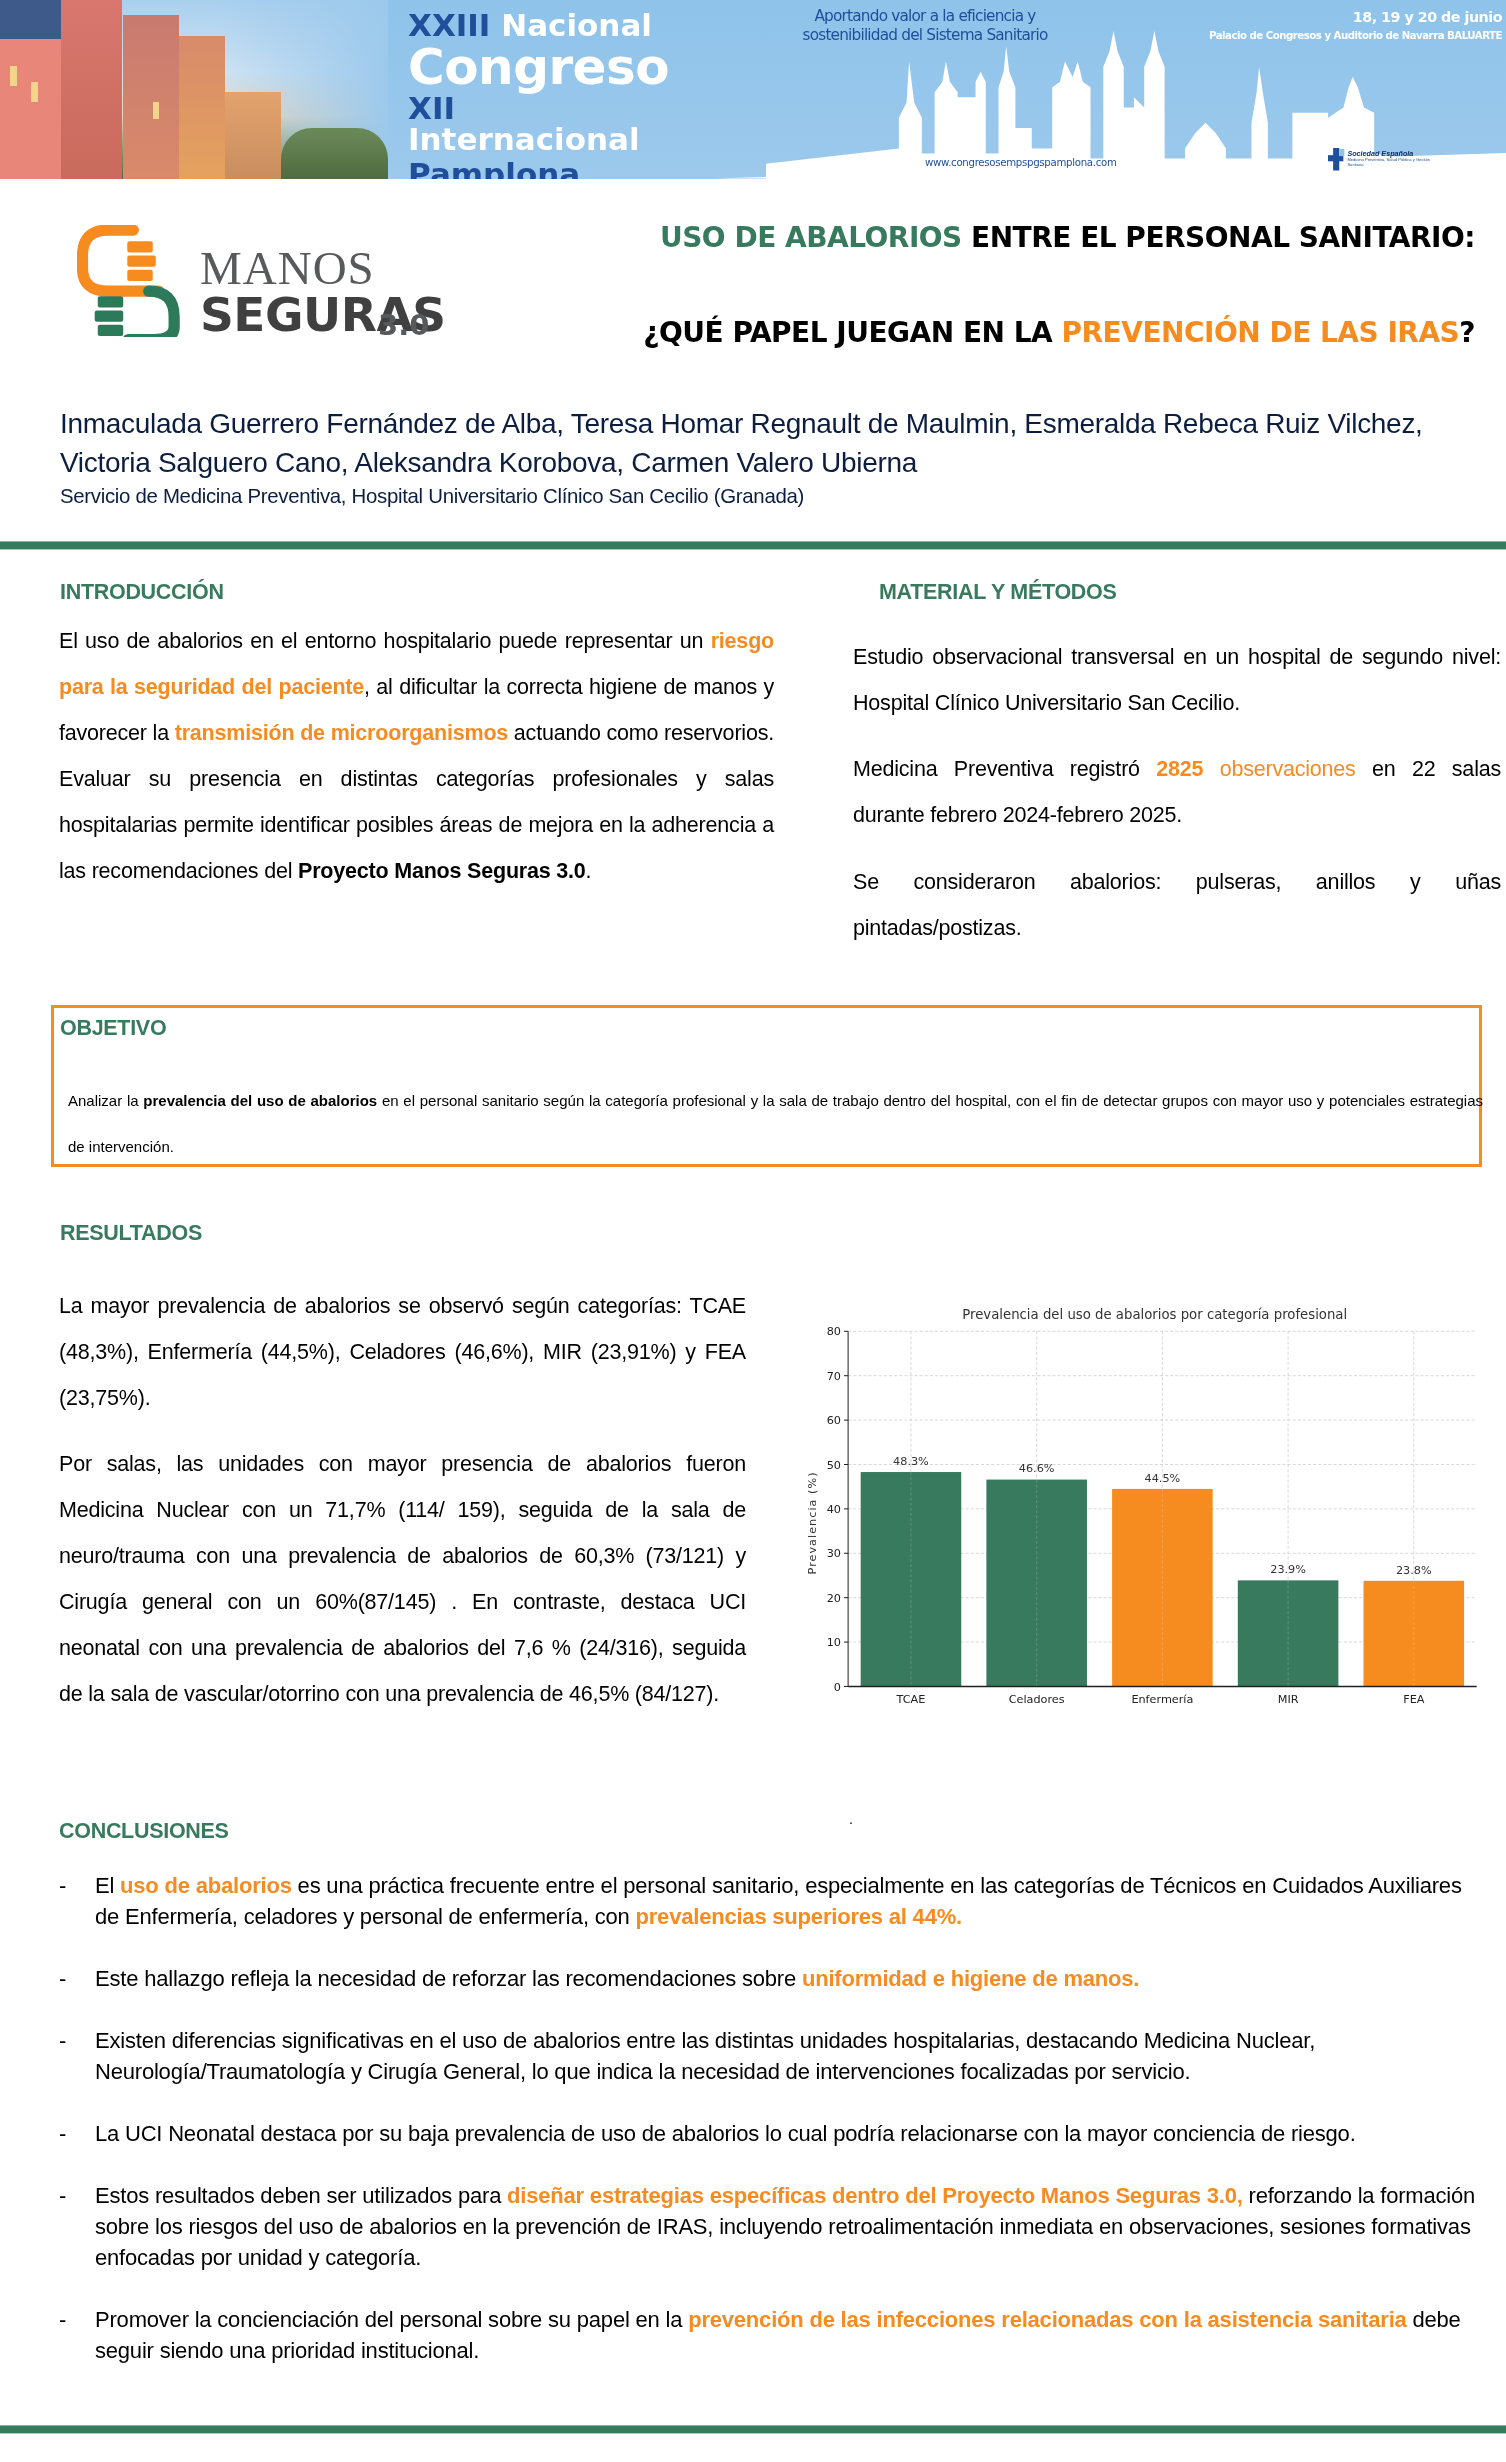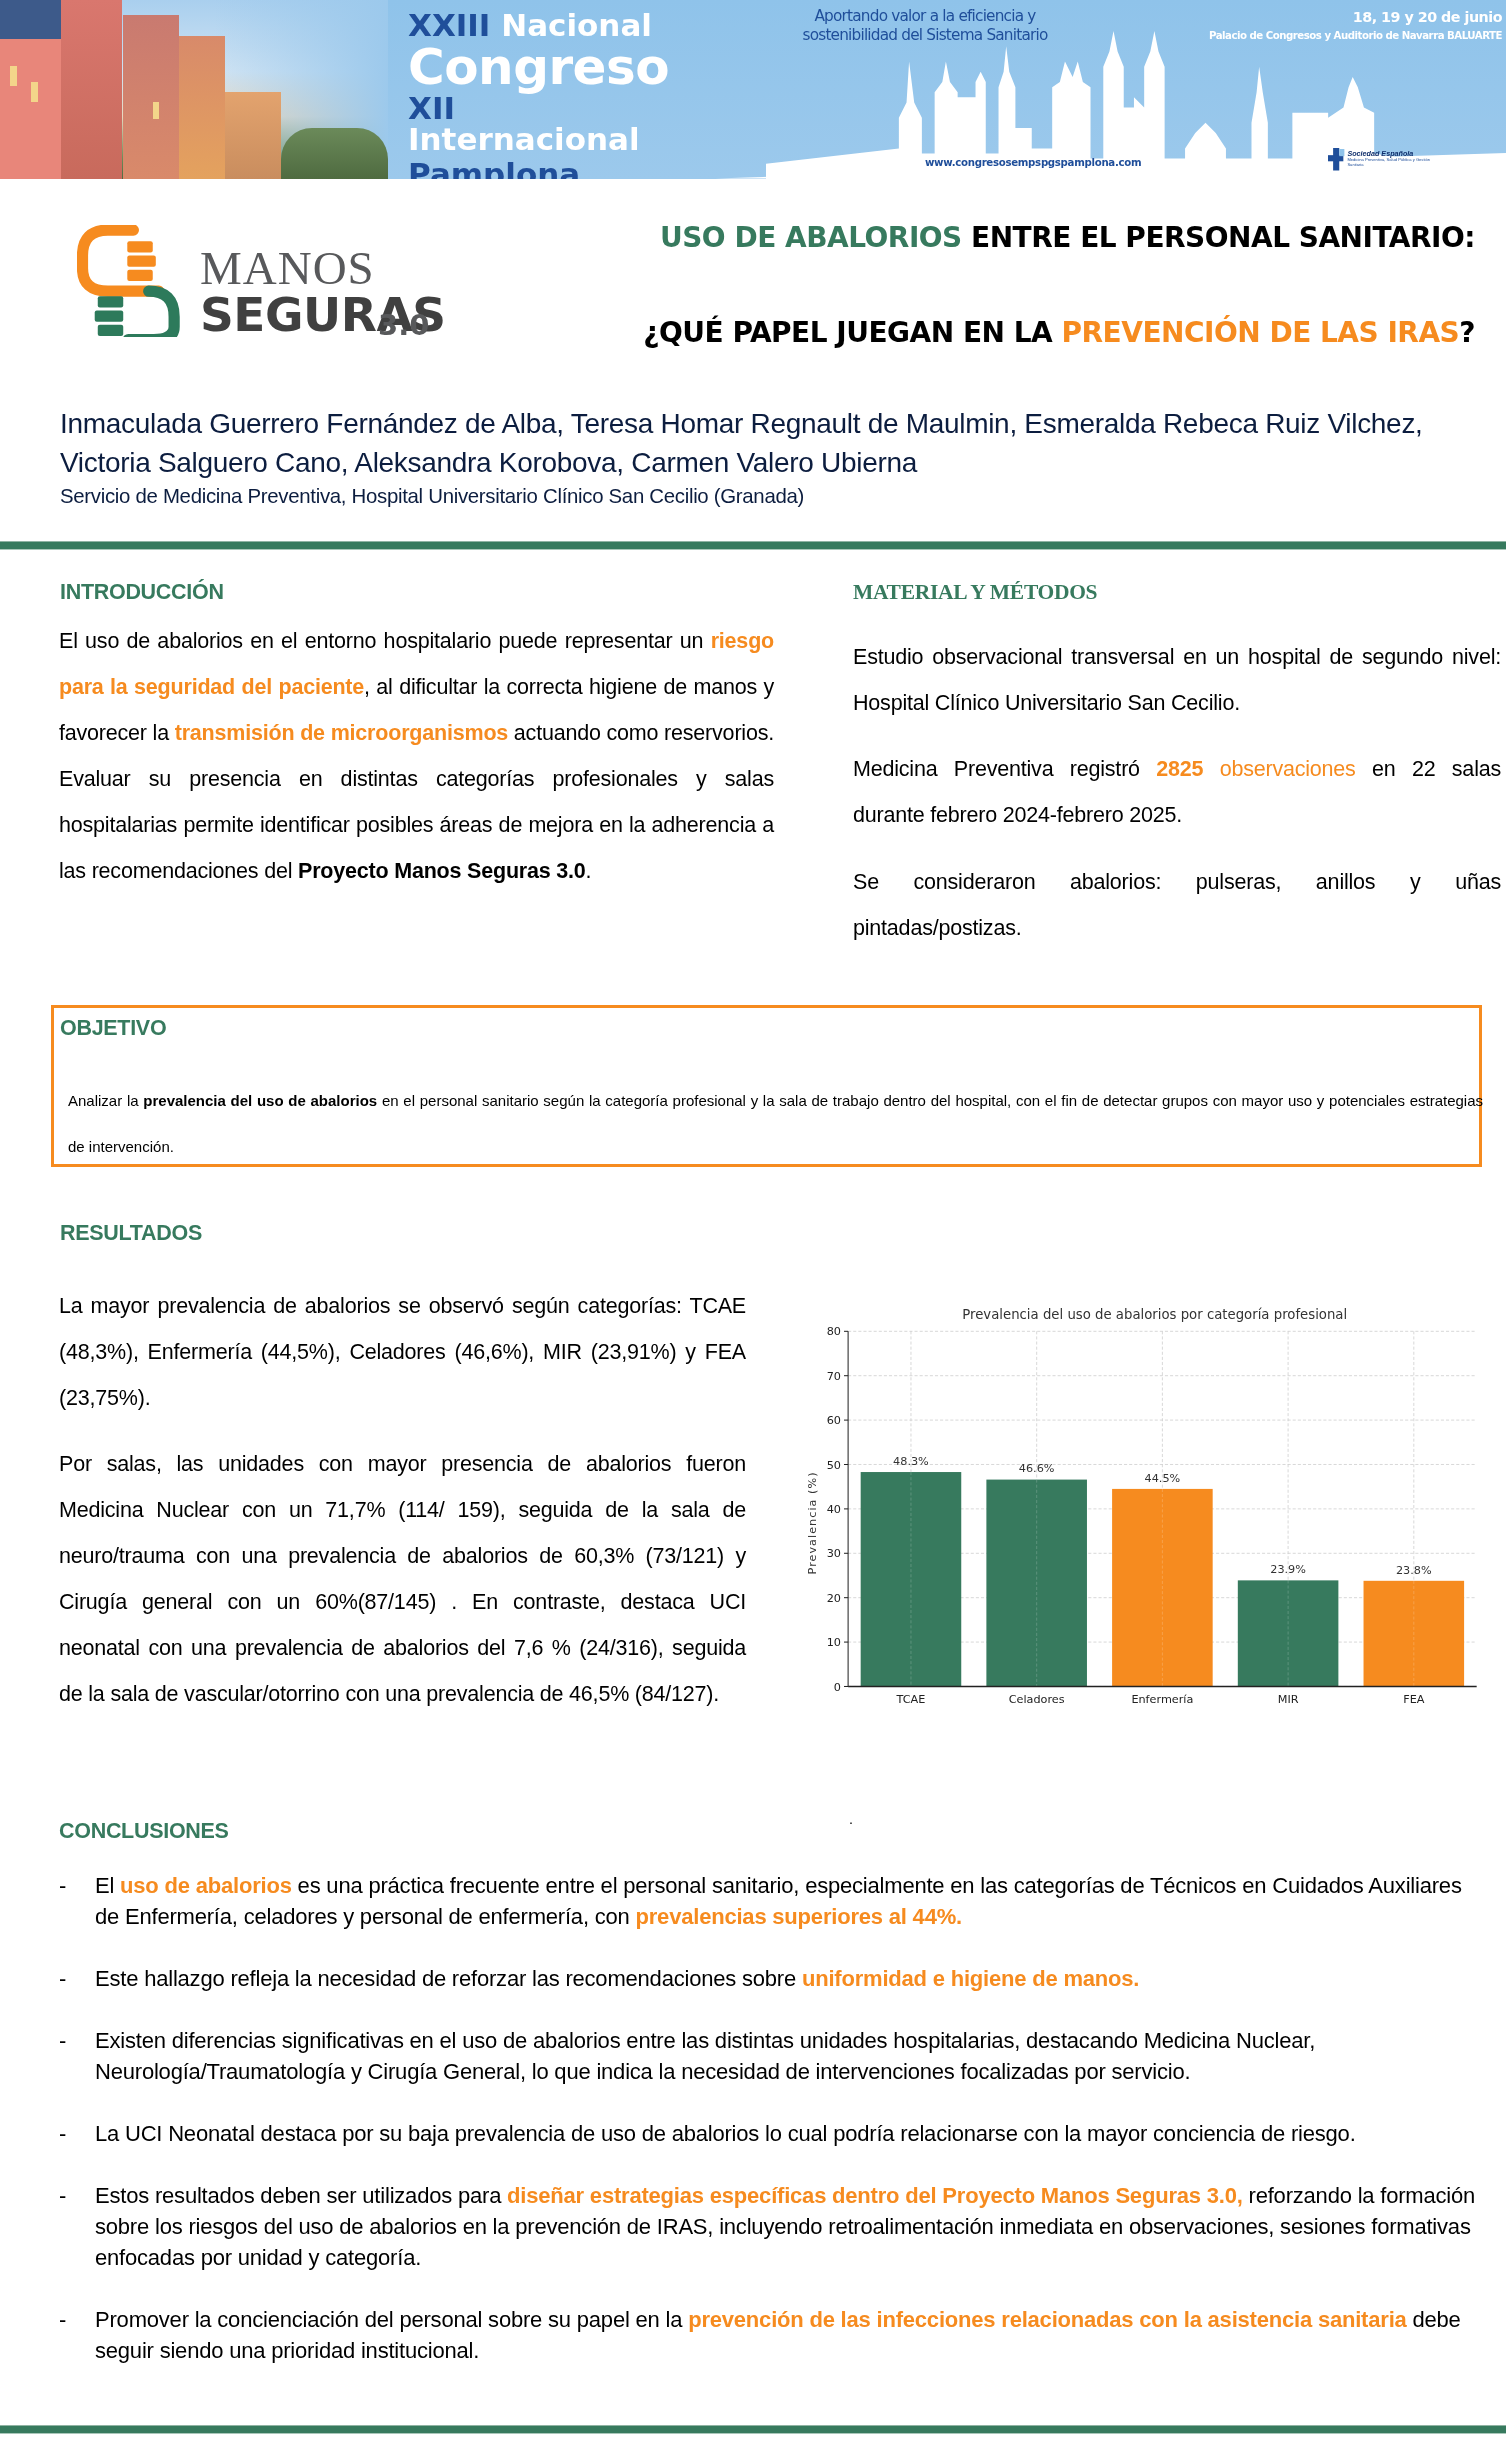--- a/index.html
+++ b/index.html
@@ -24,21 +24,21 @@
   .congress-title .l2 { font-size: 50px; letter-spacing: -0.5px; margin-top: 1px; }
   .congress-title .l3 { font-size: 31px; margin-top: 1px; }
   .congress-title .l4 { font-size: 31px; margin-top: 4.1px; color: #1f4e9a; }
   .congress-title .dk { color: #1f4e9a; }
   .tagline { left: 782px; top: 7.2px; width: 286px; color: #1f4e9a; font-size: 15.3px;
     line-height: 1.25; text-align: center; font-family: "DejaVu Sans", sans-serif; letter-spacing: -0.8px; }
   .dates { left: 1175px; top: 9.2px; width: 327px; text-align: right; color: #fff; font-weight: bold;
     font-family: "DejaVu Sans", sans-serif; }
   .dates .d1 { font-size: 14.3px; letter-spacing: -0.5px; }
   .dates .d2 { font-size: 10.2px; letter-spacing: -0.5px; margin-top: 5.1px; }
-  .website { left: 925px; top: 157px; font-size: 10.2px; font-weight: bold; color: #1f4e9a; letter-spacing: -0.3px;
+  .website { left: 925px; top: 157px; font-size: 10.2px; font-weight: normal; color: #1f4e9a; letter-spacing: -0.3px;
     font-family: "DejaVu Sans", sans-serif; }
   .society { left: 1328px; top: 148px; width: 123px; height: 25.5px; text-decoration: underline; }
   .society .name { position: absolute; left: 19.4px; top: 1px; font-size: 7.2px; font-weight: bold; font-style: italic; color: #0f2e6b; }
   .society .sub { position: absolute; left: 19.4px; top: 10.2px; font-size: 4.1px; color: #1f4e9a; line-height: 1.2; width: 92px; }
 
   
   .logo { left: 77px; top: 225px; width: 399px; height: 123px; }
   .logo .manos { position: absolute; left: 123px; top: 20.4px; font-size: 47px; color: #58595b;
     font-family: Liberation Serif, serif; letter-spacing: 1px; font-weight: normal; line-height: 1; }
   .logo .seguras { position: absolute; left: 123px; top: 66px; font-size: 47px; color: #404040; font-weight: bold;
@@ -178,21 +178,21 @@
 </div>
 
 <div class="abs authors">Inmaculada Guerrero Fernández de Alba, Teresa Homar Regnault de Maulmin, Esmeralda Rebeca Ruiz Vilchez, Victoria Salguero Cano, Aleksandra Korobova, Carmen Valero Ubierna</div>
 <div class="abs affil">Servicio de Medicina Preventiva, Hospital Universitario Clínico San Cecilio (Granada)</div>
 
 <div class="abs rule" style="top:541px;"></div>
 
 <div class="abs h" style="left:60px;top:580px;">INTRODUCCIÓN</div>
 <div class="abs body-text intro"><span>El uso de abalorios en el entorno hospitalario puede representar un </span><span class="hl">riesgo para la seguridad del paciente</span><span>, al dificultar la correcta higiene de manos y favorecer la </span><span class="hl">transmisión de microorganismos</span><span> actuando como reservorios. Evaluar su presencia en distintas categorías profesionales y salas hospitalarias permite identificar posibles áreas de mejora en la adherencia a las recomendaciones del </span><b>Proyecto Manos Seguras 3.0</b><span>.</span></div>
 
-<div class="abs h" style="left:853px;top:580px;font-family:Liberation Serif, serif;">MATERIAL Y MÉTODOS</div>
+<div class="abs h" style="left:879px;top:580px;">MATERIAL Y MÉTODOS</div>
 <div class="abs body-text methods">
   <p>Estudio observacional transversal en un hospital de segundo nivel: Hospital Clínico Universitario San Cecilio.</p>
   <p><span>Medicina Preventiva registró </span><span class="hl">2825</span><span class="hl-n"> observaciones</span><span> en 22 salas durante febrero 2024-febrero 2025.</span></p>
   <p>Se consideraron abalorios: pulseras, anillos y uñas pintadas/postizas.</p>
 </div>
 
 <div class="abs objetivo-box"></div>
 <div class="abs h" style="left:60px;top:1016px;">OBJETIVO</div>
 <div class="abs obj-text"><span>Analizar la </span><b>prevalencia del uso de abalorios</b><span> en el personal sanitario según la categoría profesional y la sala de trabajo dentro del hospital, con el fin de detectar grupos con mayor uso y potenciales estrategias de intervención.</span></div>
 

